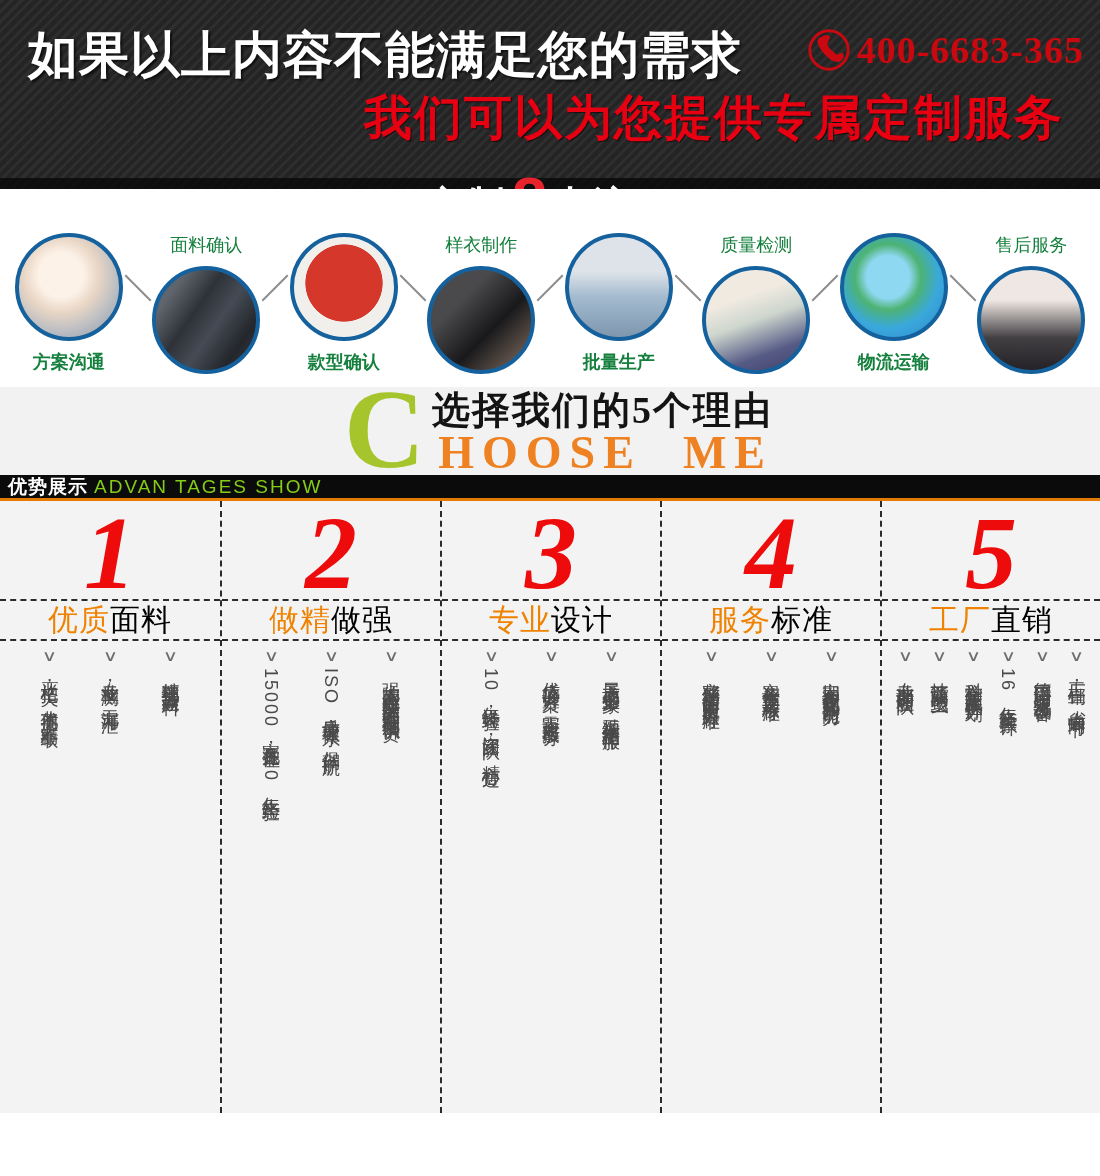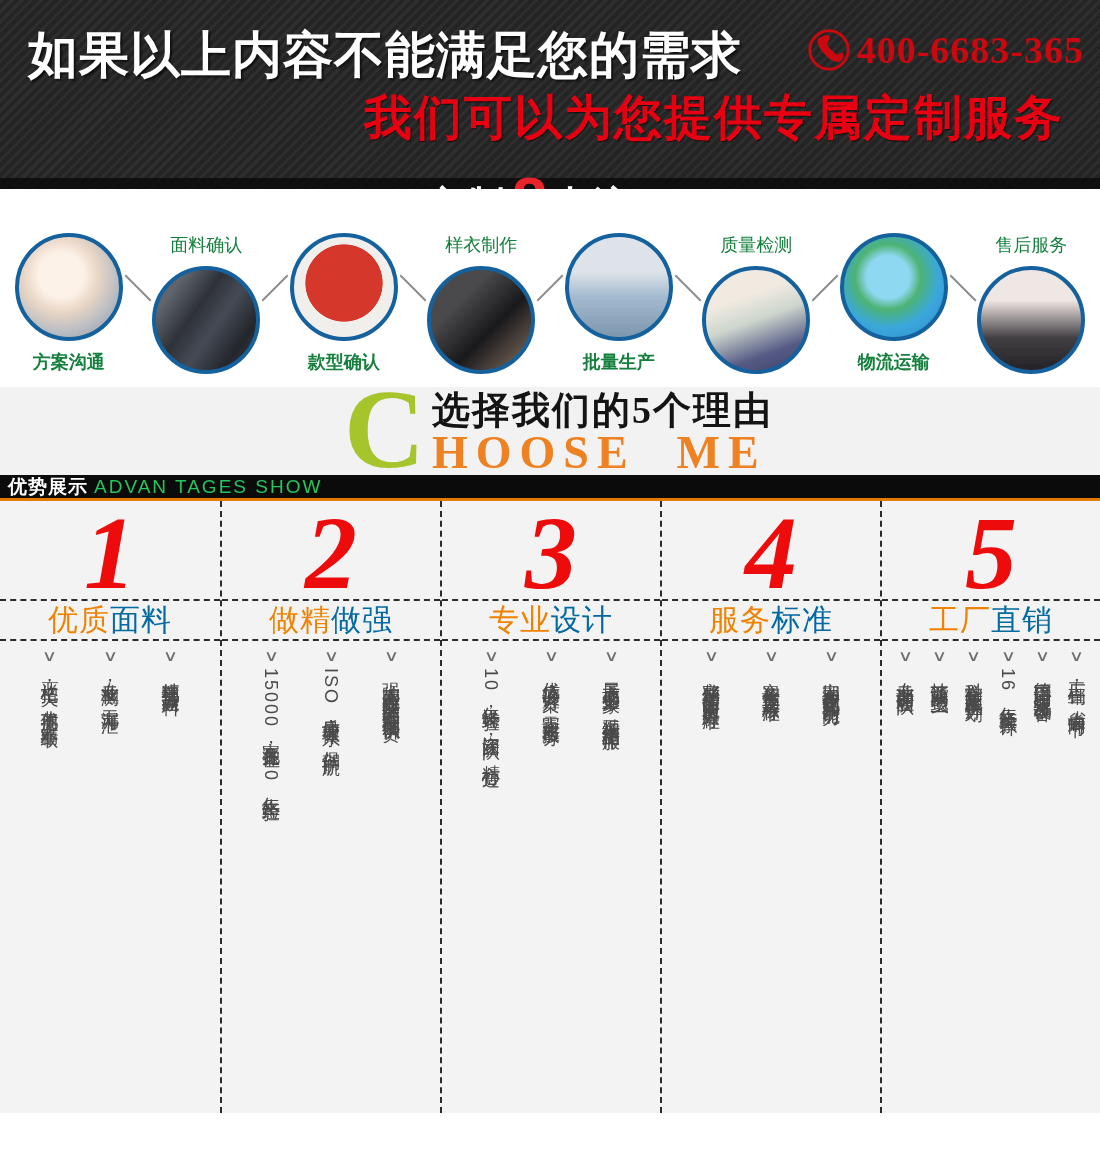--- a/index.html
+++ b/index.html
@@ -60,56 +60,56 @@
   .img-logistics-globe { background:radial-gradient(circle at 44% 40%, #8fd8f2 0 26%, #4db374 40%, #3aa8dc 62%, #2c86c8); }
   .img-service-team    { background:linear-gradient(180deg,#efe7e3 0 30%,#423f43 68%,#242226); }
 
   
   .choose { height:88px; background:#f2f2f2; position:relative; }
   .big-c {
     position:absolute; left:344px; top:-4px;
     font-family:"Liberation Serif", serif; font-weight:bold;
     font-size:112px; line-height:92px; color:#a6c52d;
   }
-  .choose-text { position:absolute; left:432px; top:2px; }
+  .choose-text { position:absolute; left:432px; top:2px;text-align:right; }
   .choose-cn {
     font-family:"Liberation Serif", serif; font-weight:bold;
     font-size:38px; color:#141414; letter-spacing:2px; line-height:42px;
   }
   .choose-en {
     font-family:"Liberation Serif", serif; font-weight:bold;
     font-size:46px; color:#ee8222; letter-spacing:8px; line-height:44px;
   }
   .choose-en .me { margin-left:41px; }
 
   
   .adv-bar {
     height:26px; background:#0b0b0b; border-bottom:3px solid #e27b00;
     display:flex; align-items:center; padding-left:8px;
   }
   .adv-cn { color:#ffffff; font-weight:bold; font-size:19px; letter-spacing:1px; }
-  .adv-en { color:#22c55e; font-size:19px; letter-spacing:2px; margin-left:6px; }
+  .adv-en { color:#84cc16; font-size:19px; letter-spacing:2px; margin-left:6px; }
 
   
   .columns { height:612px; background:#f3f3f3; display:flex; }
   .col { width:220px; height:100%; display:flex; flex-direction:column; }
   .col + .col { border-left:2px dashed #2b2b2b; }
   .col-num {
     height:100px; border-bottom:2px dashed #2b2b2b;
     display:flex; align-items:center; justify-content:center;
     font-family:"Liberation Serif", serif; font-style:italic; font-weight:bold;
     font-size:104px; line-height:92px; color:#ee0b0b; padding-top:6px;
   }
   .col-header {
     height:40px; border-bottom:2px dashed #2b2b2b;
     display:flex; align-items:center; justify-content:center;
     font-size:30px; font-weight:normal; letter-spacing:1px;
   }
   .col-header .hl { color:#ef8200; }
-  .col-header .rest { color:#0369a1; }
+  .col-header .rest { color:#000000; }
   .col-items {
     flex:1; display:flex; flex-direction:row-reverse;
     justify-content:space-evenly; padding-top:8px;
   }
   .v-item { display:flex; flex-direction:column; align-items:center; }
   .chev { font-size:15px; color:#6e6e6e; line-height:14px; margin-bottom:5px; transform:scaleX(1.4); }
   .v-text {
     writing-mode:vertical-rl; text-orientation:mixed;
     font-size:18px; color:#4a4a4a; letter-spacing:2px; line-height:22px;
     max-height:452px;

